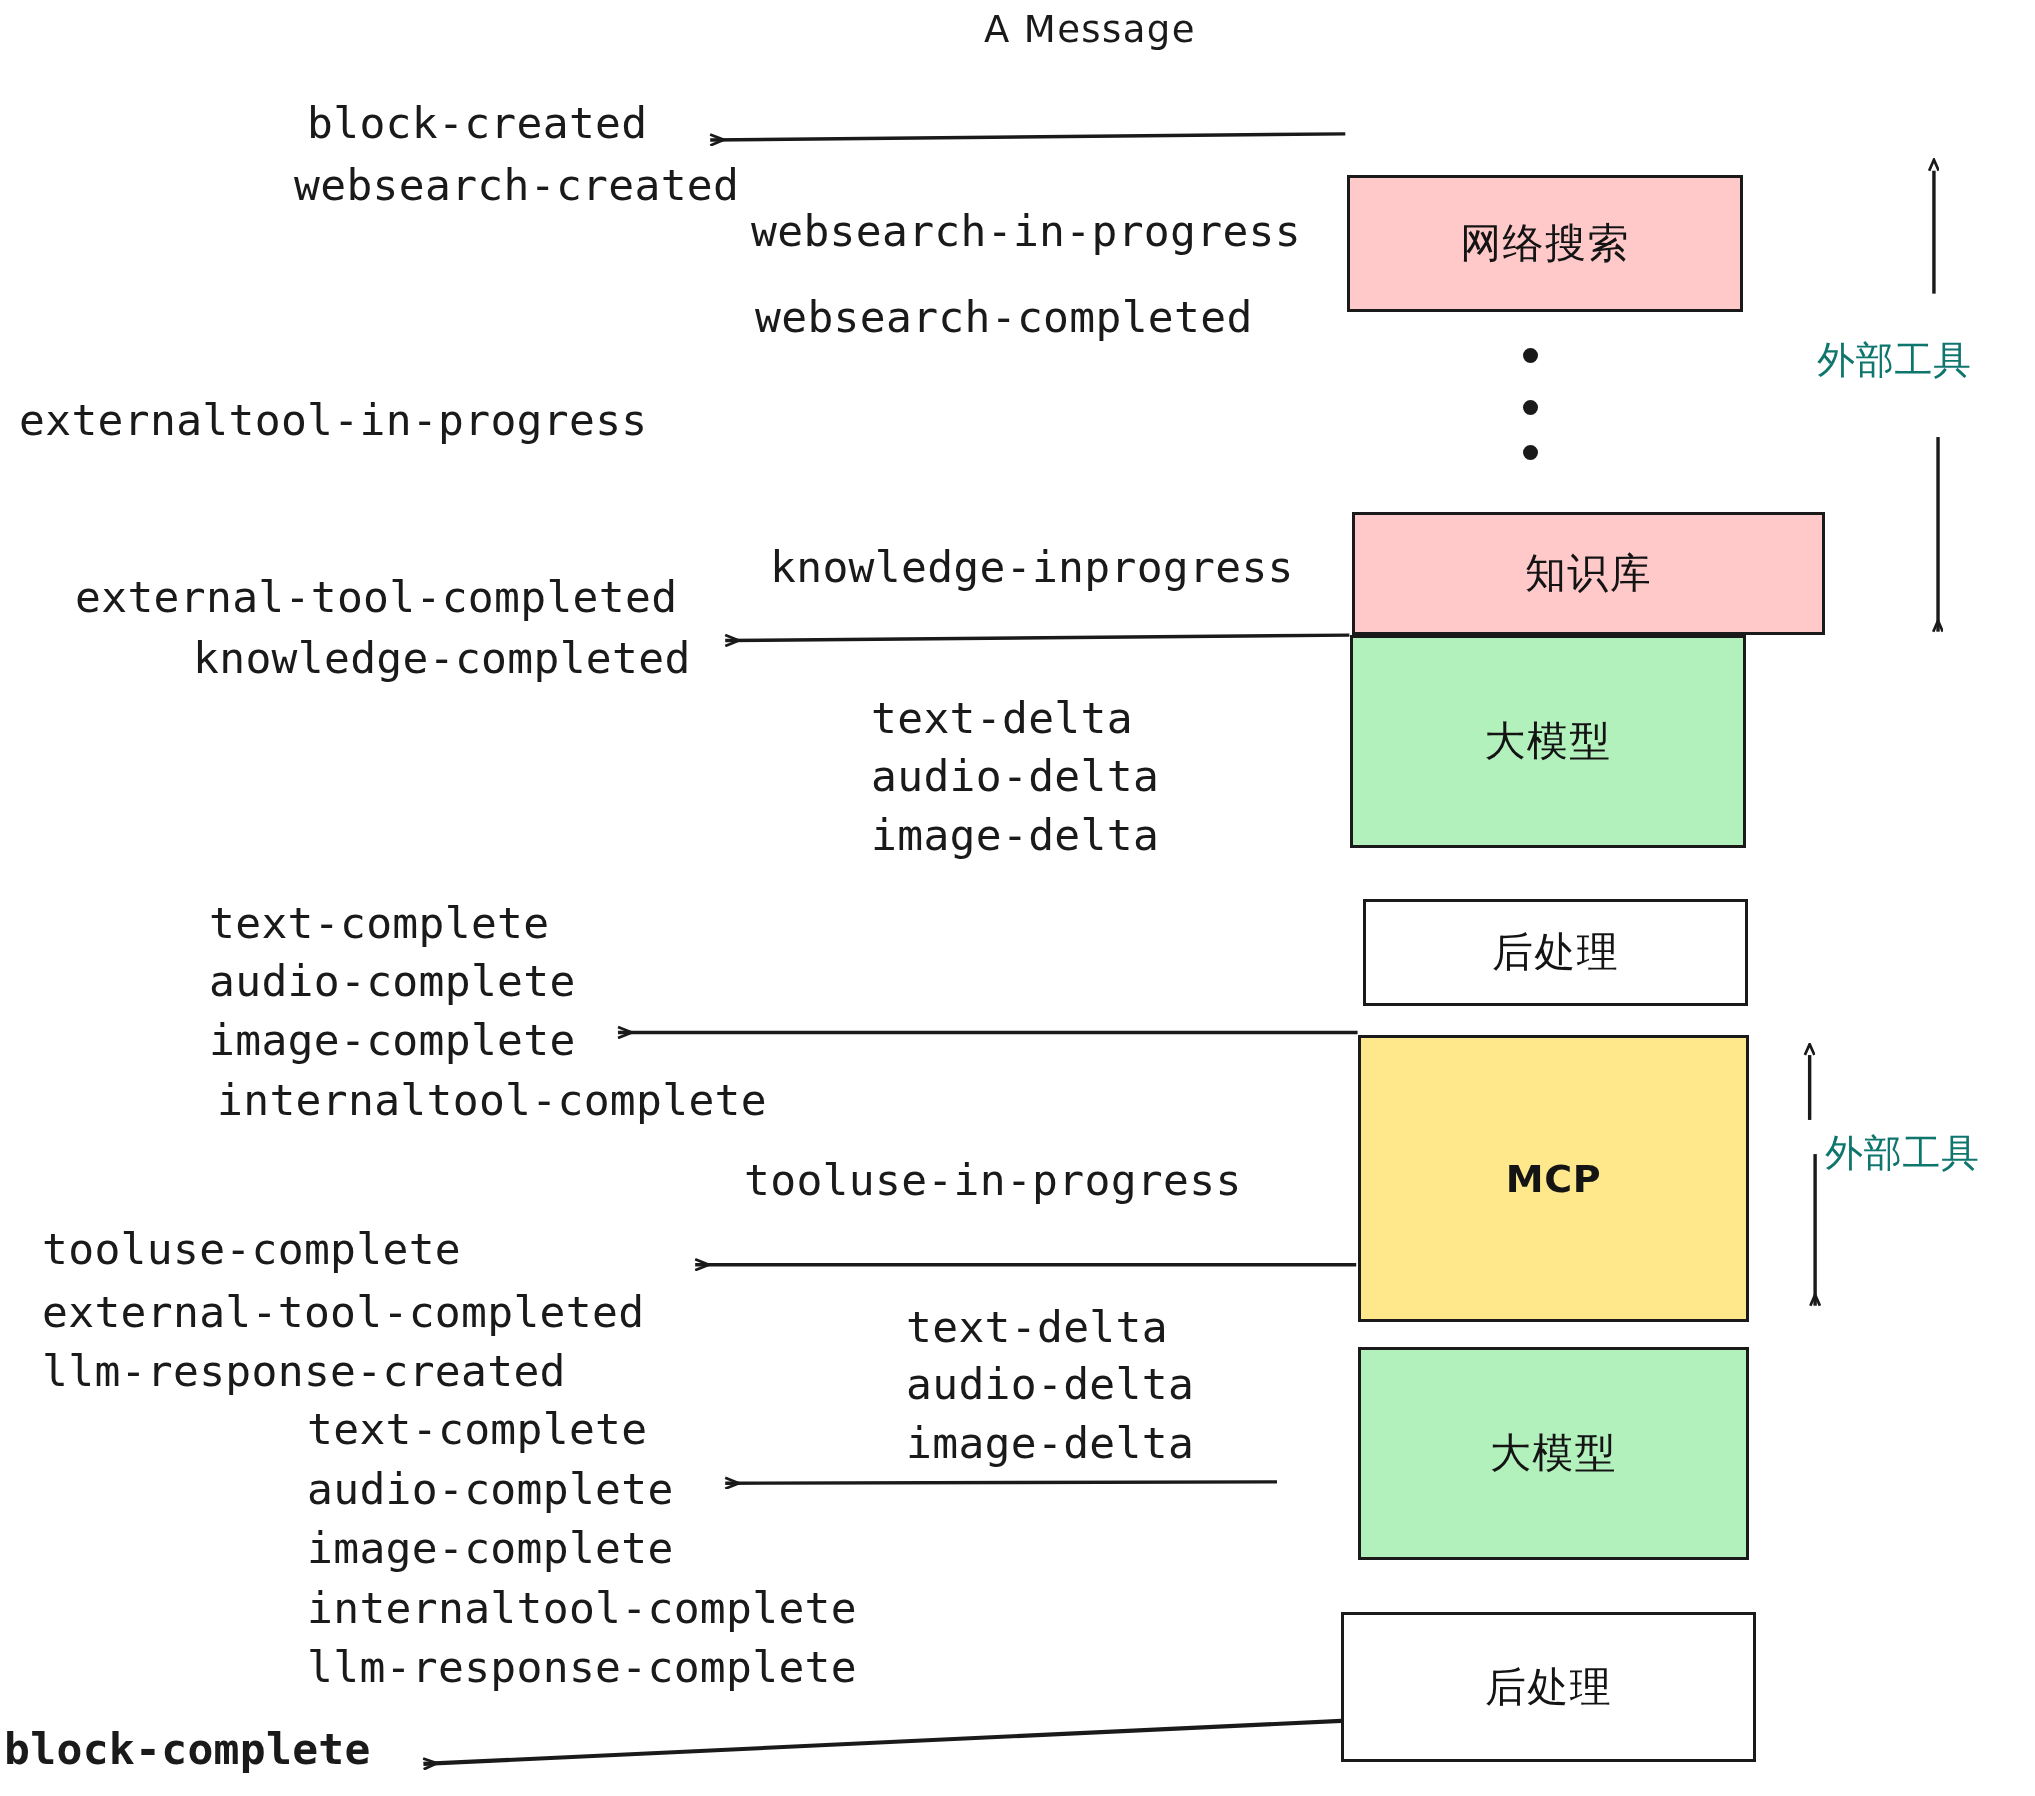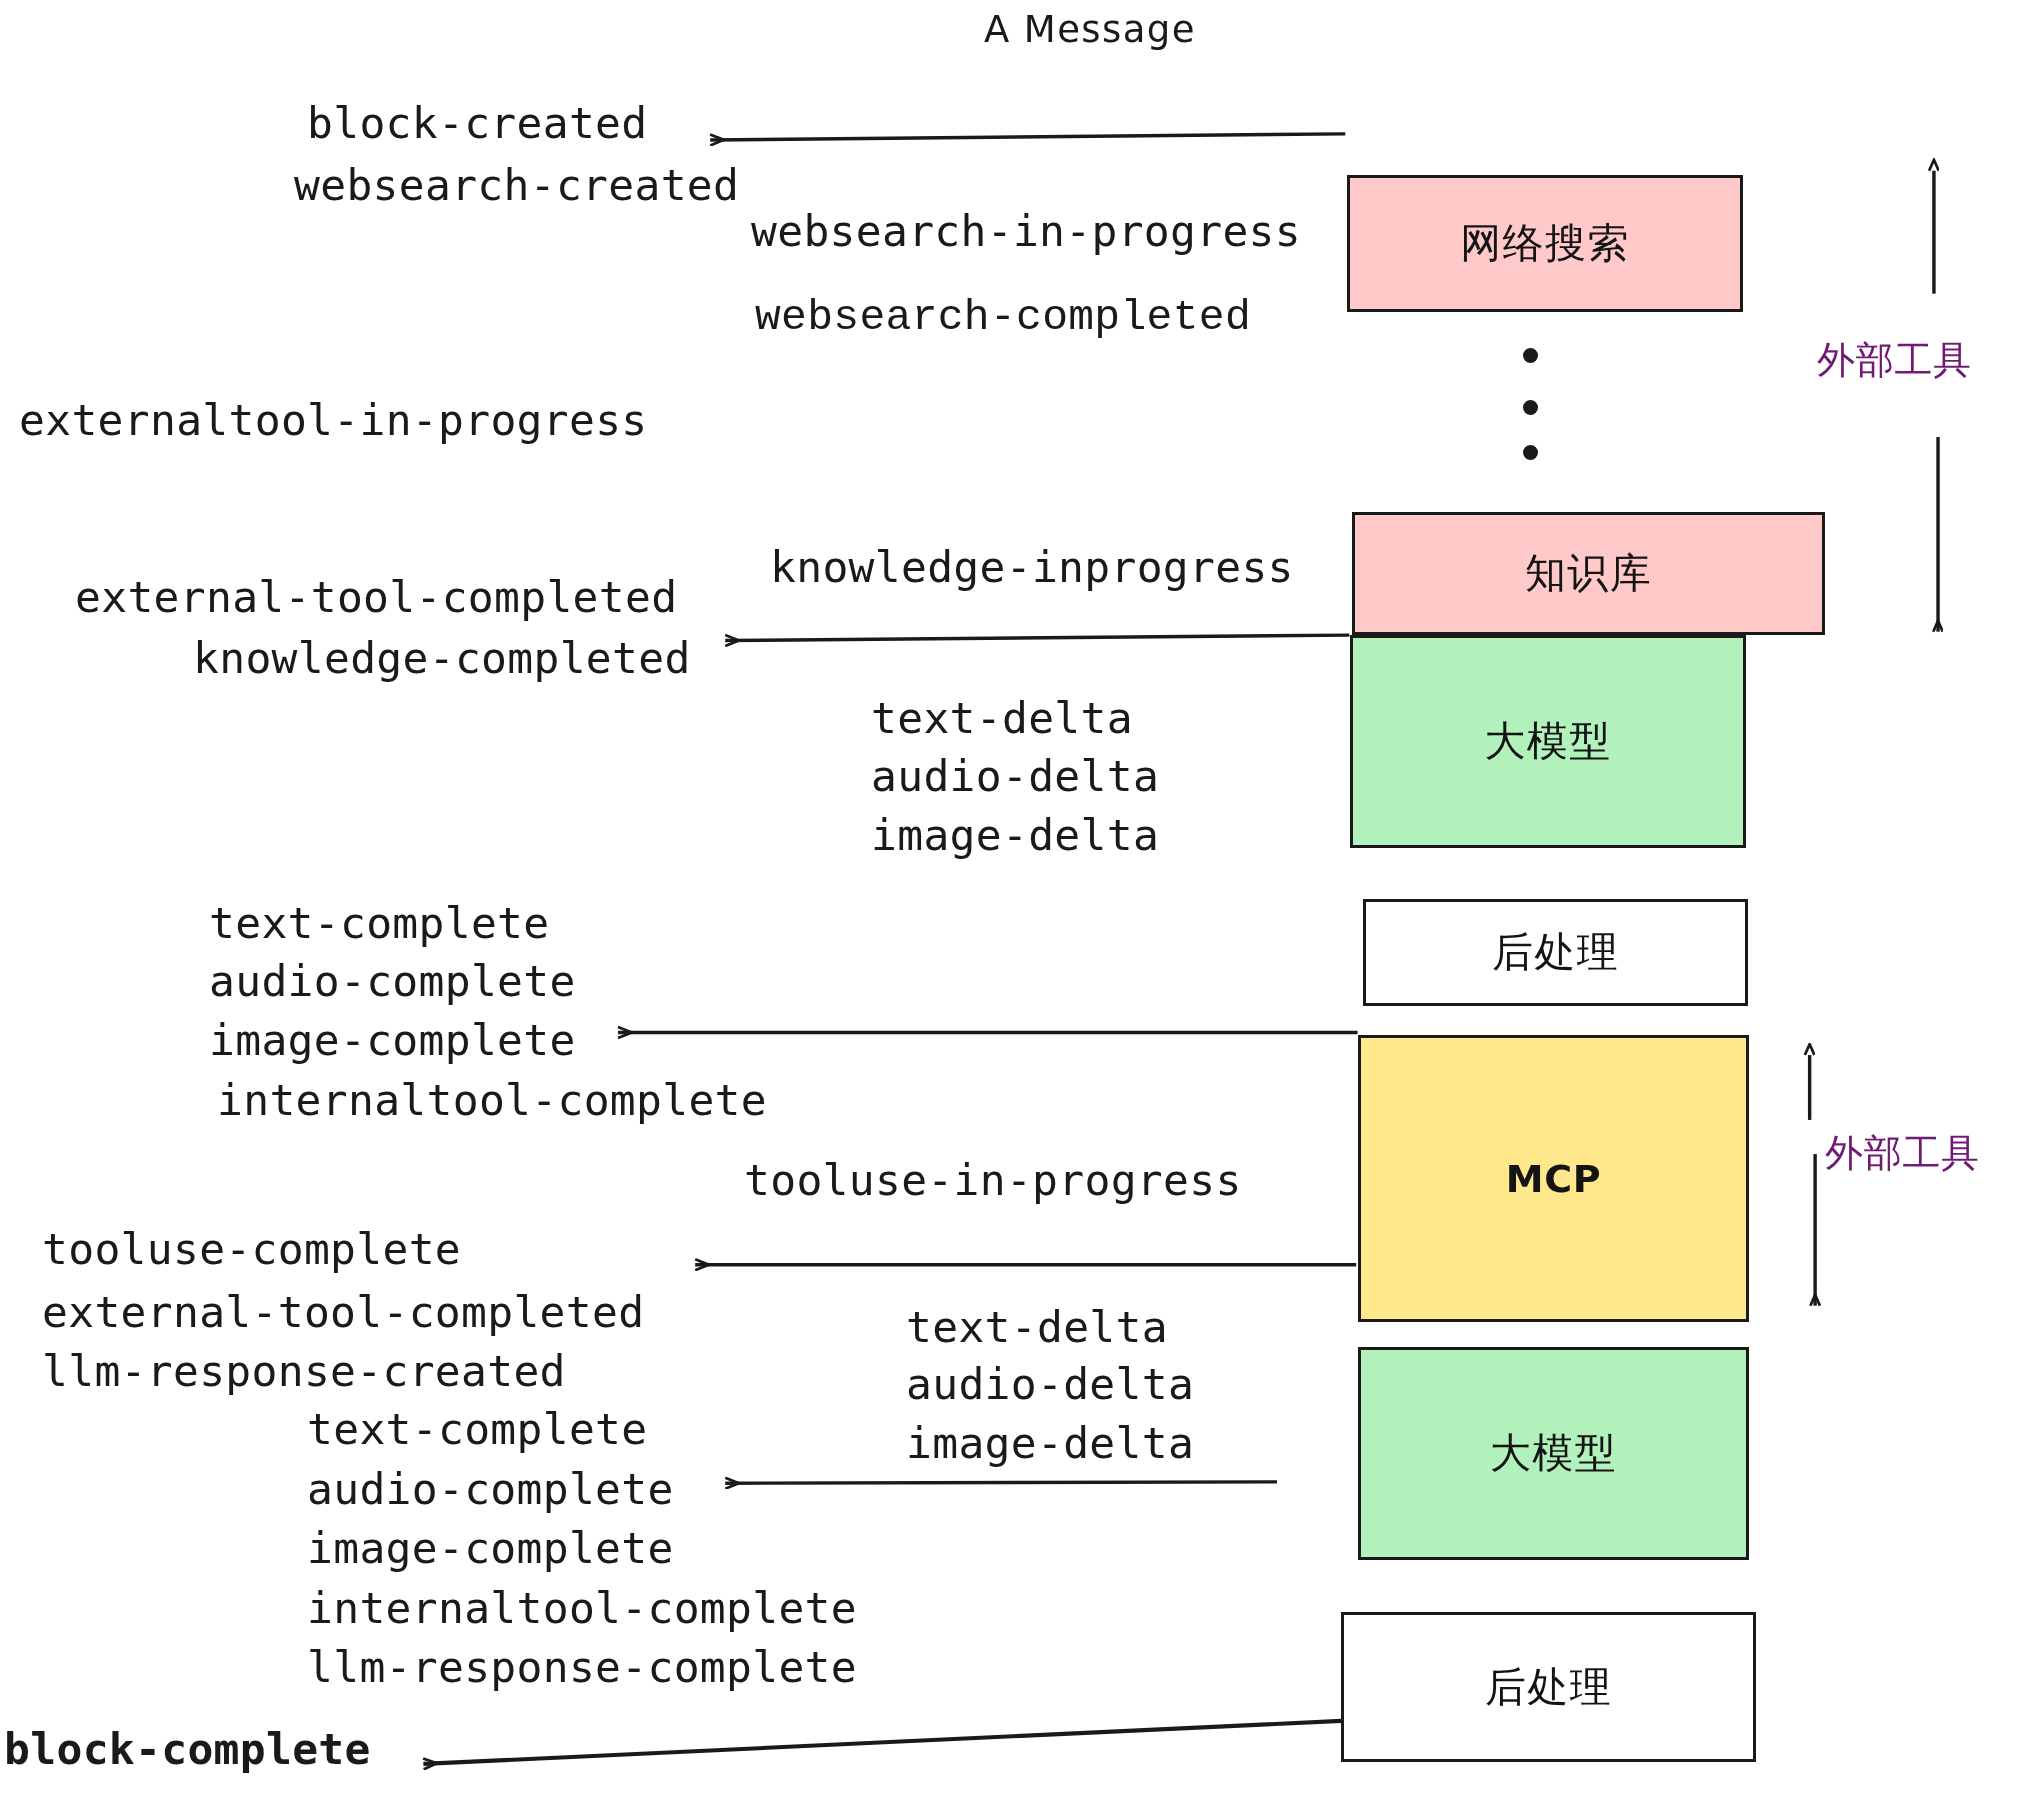--- a/index.html
+++ b/index.html
@@ -57,21 +57,21 @@
   .box-label.latin {
     font-family: "DejaVu Sans", sans-serif;
     font-weight: bold;
     font-size: 38px;
     letter-spacing: 0.7px;
   }
   .side-note {
     position: absolute;
     font-family: Liberation Mono, monospace;
     font-size: 38px;
-    color: #701a75;
+    color: #0f766e;
     white-space: pre;
     letter-spacing: 0.7px;
   }
   .dot {
     position: absolute;
     width: 15px;
     height: 15px;
     border-radius: 50%;
     background: #1a1a1a;
   }
@@ -159,21 +159,21 @@
   <div class="dot" style="left:1523px; top:348px;"></div>
   <div class="dot" style="left:1523px; top:400px;"></div>
   <div class="dot" style="left:1523px; top:445px;"></div>
 
   <div class="side-note" style="left:1817px; top:335px;">外部工具</div>
   <div class="side-note" style="left:1825px; top:1128px;">外部工具</div>
 
   <div class="lbl" style="left:307px; top:102px;">block-created</div>
   <div class="lbl" style="left:294px; top:164px;">websearch-created</div>
   <div class="lbl" style="left:751px; top:210px;">websearch-in-progress</div>
-  <div class="lbl" style="left:755px; top:296px;font-family:Liberation Mono, monospace;">websearch-completed</div>
+  <div class="lbl" style="left:755px; top:296px;">websearch-completed</div>
   <div class="lbl" style="left:770px; top:546px;">knowledge-inprogress</div>
   <div class="lbl" style="left:19px; top:399px;">externaltool-in-progress</div>
   <div class="lbl" style="left:75px; top:576px;">external-tool-completed</div>
   <div class="lbl" style="left:193px; top:637px;">knowledge-completed</div>
   <div class="lbl" style="left:871px; top:697px;">text-delta</div>
   <div class="lbl" style="left:871px; top:755px;">audio-delta</div>
   <div class="lbl" style="left:871px; top:814px;">image-delta</div>
   <div class="lbl" style="left:209px; top:902px;">text-complete</div>
   <div class="lbl" style="left:209px; top:960px;">audio-complete</div>
   <div class="lbl" style="left:209px; top:1019px;">image-complete</div>

